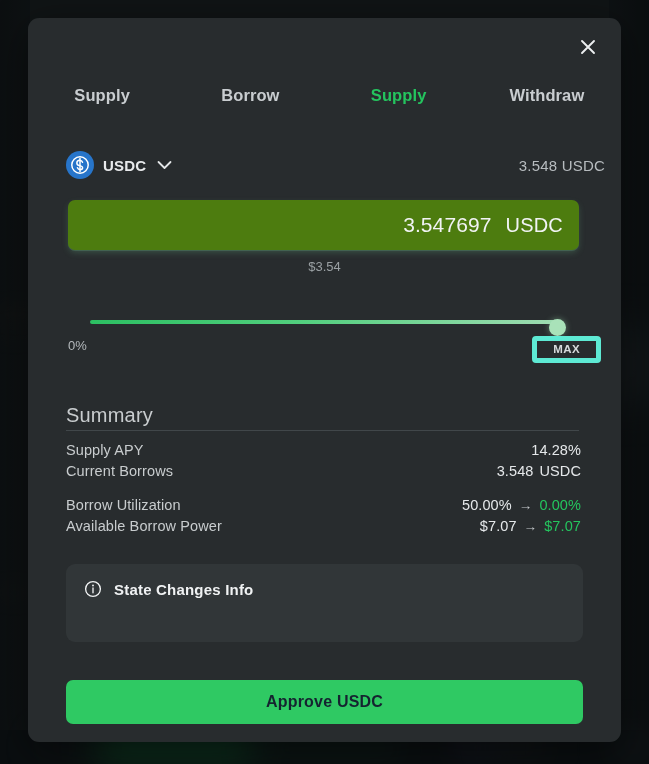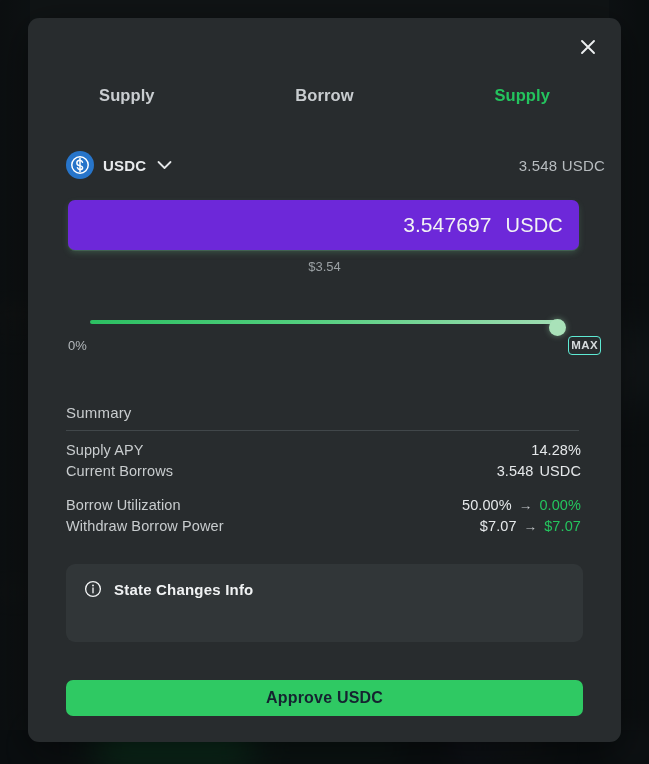--- a/index.html
+++ b/index.html
@@ -138,21 +138,21 @@
     letter-spacing: .2px;
   }
 
   
   #amount-box {
     position: absolute;
     left: 40px;
     top: 182px;
     width: 511px;
     height: 50px;
-    background: #6d28d9;
+    background: #4d7c0f;
     border-radius: 7px;
     display: flex;
     align-items: center;
     justify-content: flex-end;
     padding: 0 16px;
     gap: 14px;
     box-shadow: 0 3px 7px -1px rgba(110,190,140,.30),
                 0 1px 0 0 rgba(120,190,150,.22);
   }
   #amount-value {
@@ -208,38 +208,38 @@
     position: absolute;
     left: 40px;
     top: 320px;
     font-size: 13px;
     color: #b4b9bc;
   }
   #max-btn {
     position: absolute;
     right: 20px;
     top: 318px;
-    padding: 2px 2px 3px;
+    padding: 2px 16px 3px;
     font-size: 11.5px;
     font-weight: 700;
     letter-spacing: .4px;
     color: #d6dadc;
     background: transparent;
-    border: 1px solid #5eead4;
+    border: 5px solid #5eead4;
     border-radius: 4px;
     cursor: pointer;
     font-family: "Liberation Sans", sans-serif;
   }
 
   
   #summary-title {
     position: absolute;
     left: 38px;
     top: 386px;
-    font-size: 15px;
+    font-size: 20px;
     color: #c8ccce;
     letter-spacing: .2px;
   }
   #summary-divider {
     position: absolute;
     left: 38px;
     right: 42px;
     top: 412px;
     height: 1px;
     background: #41474a;
@@ -301,21 +301,21 @@
     padding-left: 30px;
     padding-right: 6px;
   }
 
   
   #approve-btn {
     position: absolute;
     left: 38px;
     right: 38px;
     top: 662px;
-    height: 36px;
+    height: 44px;
     border: none;
     border-radius: 7px;
     background: #2fc963;
     color: #152330;
     font-size: 16px;
     font-weight: 700;
     letter-spacing: .2px;
     cursor: pointer;
     font-family: "Liberation Sans", sans-serif;
   }
@@ -353,20 +353,23 @@
   <div id="tabs">
     <div class="tab">
       <span>Supply</span>
     </div>
     <div class="tab">
       <span>Borrow</span>
     </div>
     <div class="tab active">
       <span>Supply</span>
     </div>
+    <div class="tab">
+      <span>Withdraw</span>
+    </div>
   </div>
 
   <div id="token-row">
     <div id="token-select">
       <span>
         <svg id="usdc-icon" viewBox="0 0 32 32">
           <circle cx="16" cy="16" r="16" fill="#2775ca"></circle>
           <path d="M16 6.6c5.19 0 9.4 4.21 9.4 9.4s-4.21 9.4-9.4 9.4S6.6 21.19 6.6 16 10.81 6.6 16 6.6z" fill="none" stroke="#ffffff" stroke-width="1.7"></path>
           <path d="M13.1 19.2c.45 1.2 1.6 1.95 3.05 1.95 1.75 0 2.85-.8 2.85-2.05 0-1.1-.62-1.72-2.35-2.12l-1.2-.28c-2.05-.47-3.05-1.45-3.05-3.02 0-1.72 1.3-2.95 3.25-3.15" fill="none" stroke="#ffffff" stroke-width="1.7" stroke-linecap="round"></path>
           <path d="M18.9 12.8c-.45-1.2-1.6-1.95-3.05-1.95" fill="none" stroke="#ffffff" stroke-width="1.7" stroke-linecap="round"></path>
@@ -419,21 +422,21 @@
   <div class="sum-group" id="group-two">
     <div class="sum-row">
       <span class="sum-label">Borrow Utilization</span>
       <span class="sum-value">
         <span>50.00%</span>
         <span class="arrow">→</span>
         <span class="after">0.00%</span>
       </span>
     </div>
     <div class="sum-row">
-      <span class="sum-label">Withdraw Borrow Power</span>
+      <span class="sum-label">Available Borrow Power</span>
       <span class="sum-value">
         <span>$7.07</span>
         <span class="arrow">→</span>
         <span class="after">$7.07</span>
       </span>
     </div>
   </div>
 
   <div id="info-box">
     <div id="info-head">

